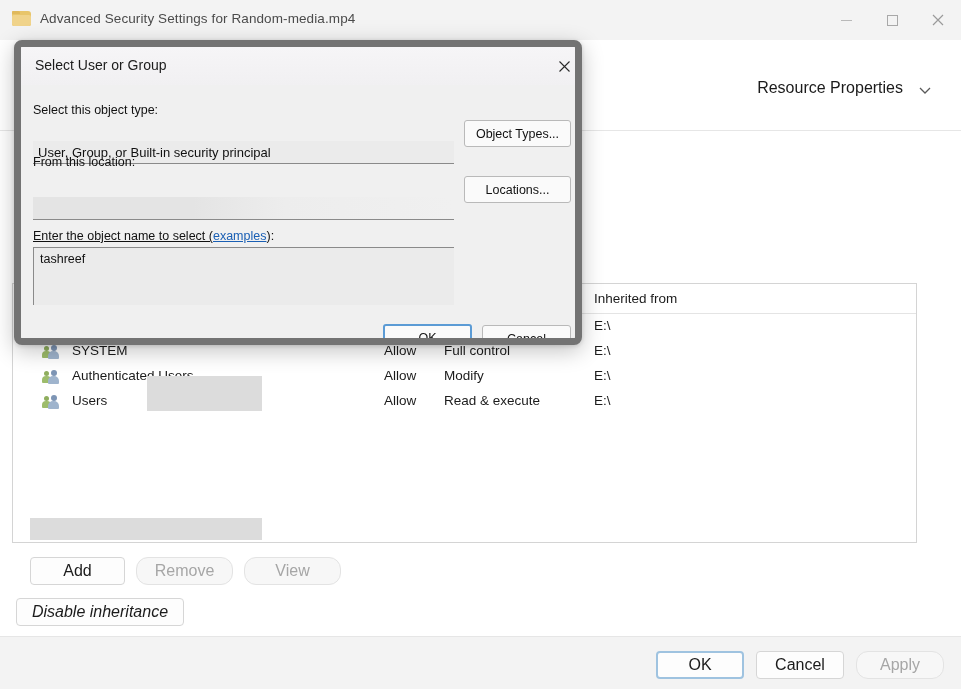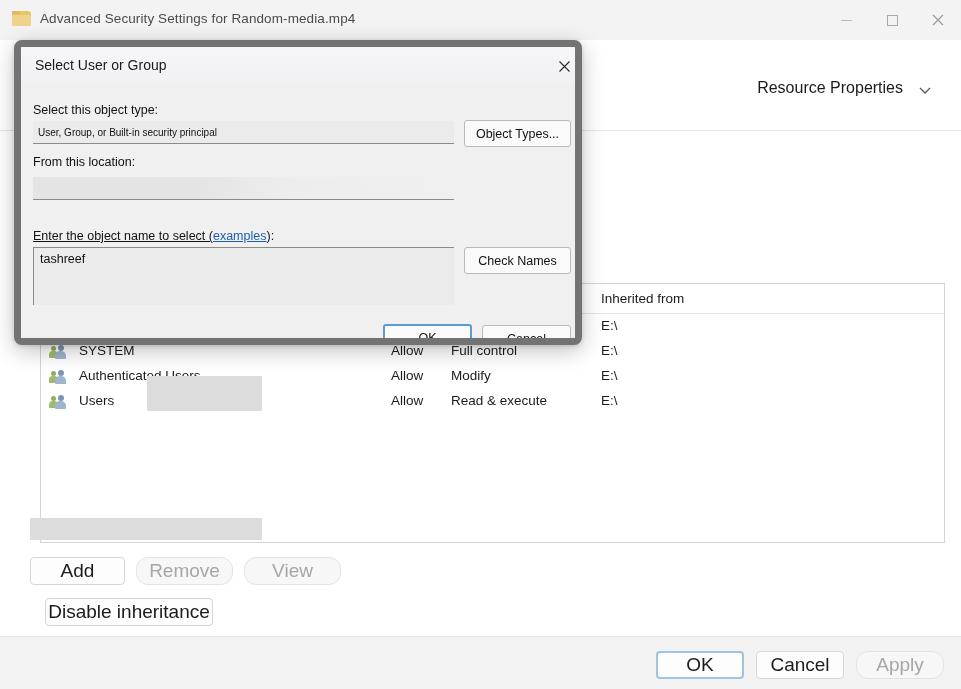--- a/index.html
+++ b/index.html
@@ -119,26 +119,27 @@
     left: 30px; top: 92px;
     width: 905px;
     font-size: 13.5px;
     color: #1b1b1b;
     line-height: 18px;
   }
 
   
   .perm-table {
     position: absolute;
-    left: 40px; top: 152px;
+    left: 12px; top: 152px;
     width: 905px; height: 260px;
     border: 1px solid #d4d4d4;
     box-sizing: border-box;
     background: #ffffff;
     overflow: hidden;
+    padding-left: 21px;
   }
   .perm-head {
     position: relative;
     height: 30px;
     border-bottom: 1px solid #e4e4e4;
     box-sizing: border-box;
   }
   .perm-head .cell {
     position: absolute;
     top: 7px;
@@ -210,21 +211,21 @@
     position: absolute;
     left: 30px; top: 387px;
     width: 232px; height: 22px;
     background: #dcdcdc;
     z-index: 6;
   }
 
   
   .btn {
     font-family: "Liberation Sans", sans-serif;
-    font-size: 19px;
+    font-size: 16px;
     color: #1b1b1b;
     background: #fdfdfd;
     border: 1px solid #d6d6d6;
     border-radius: 4px;
     box-sizing: border-box;
     display: flex;
     align-items: center;
     justify-content: center;
     cursor: default;
     user-select: none;
@@ -235,21 +236,21 @@
     border-color: #e3e3e3;
     border-radius: 12px;
   }
   .btn.focus {
     border: 2px solid #9fc3e0;
     background: #fdfdfd;
   }
   .btn-add      { position: absolute; left: 30px;  top: 426px; width: 95px;  height: 28px; }
   .btn-remove   { position: absolute; left: 136px; top: 426px; width: 97px;  height: 28px; }
   .btn-view     { position: absolute; left: 244px; top: 426px; width: 97px;  height: 28px; }
-  .btn-disinh   { position: absolute; left: 45px;  top: 467px; width: 168px; height: 28px; }
+  .btn-disinh   { position: absolute; left: 16px;  top: 467px; width: 168px; height: 28px; font-style: italic; }
 
   
   .footer {
     position: absolute;
     left: 0; top: 636px;
     width: 961px; height: 53px;
     background: #f3f3f3;
     border-top: 1px solid #e6e6e6;
   }
   .btn-ok-main     { position: absolute; left: 656px; top: 14px; width: 88px; height: 28px; }
@@ -302,23 +303,24 @@
     color: #111111;
     white-space: nowrap;
   }
   .dlg-field {
     position: absolute;
     background: #ebebeb;
     border: none;
     border-bottom: 1.5px solid #8a8a8a;
     box-sizing: border-box;
     font-family: "Liberation Sans", sans-serif;
-    font-size: 10px;
+    font-size: 13px;
     color: #111111;
     padding: 3px 5px;
+    margin-top: 20px;
   }
   .dlg-field-grad {
     background: linear-gradient(90deg,#e4e4e4 0%, #e4e4e4 38%, #ededed 60%, #f0f0f0 100%);
   }
   .dlg-textarea {
     position: absolute;
     background: #ebebeb;
     border: none;
     border-top: 1.5px solid #8a8a8a;
     border-left: 1.5px solid #8a8a8a;
@@ -505,26 +507,26 @@
     </div>
 
     <div class="dlg-body">
 
       <div class="dlg-label" style="left:12px; top:18px;">Select this object type:</div>
       <input class="dlg-field" style="left: 12px; top: 36px; width: 421px; height: 23px;" readonly="" value="User, Group, or Built-in security principal">
       <div class="dlg-btn" style="left:443px; top:35px; width:107px; height:27px;">Object Types...</div>
 
       <div class="dlg-label" style="left:12px; top:70px;">From this location:</div>
       <input class="dlg-field dlg-field-grad" style="left: 12px; top: 92px; width: 421px; height: 23px;" readonly="" value="">
+      <div class="dlg-btn" style="left:443px; top:91px; width:107px; height:27px;">Locations...</div>
 
       <div class="dlg-label" style="left:12px; top:144px;">
         <span class="underline-acc">Enter the object name to select (</span><span class="link">examples</span><span>):</span>
       </div>
       <textarea class="dlg-textarea" style="left: 12px; top: 162px; width: 421px; height: 58px;">tashreef</textarea>
-      <div class="dlg-btn" style="left:443px; top:162px; width:107px; height:27px;">Check Names</div>
 
       <div class="dlg-btn focus" style="left:362px; top:239px; width:89px; height:28px;">OK</div>
       <div class="dlg-btn" style="left:461px; top:240px; width:89px; height:27px;">Cancel</div>
 
       <div class="resize-grip">
         <i style="left:8px; top:0px;"></i>
         <i style="left:4px; top:4px;"></i>
         <i style="left:8px; top:4px;"></i>
         <i style="left:0px; top:8px;"></i>
         <i style="left:4px; top:8px;"></i>

